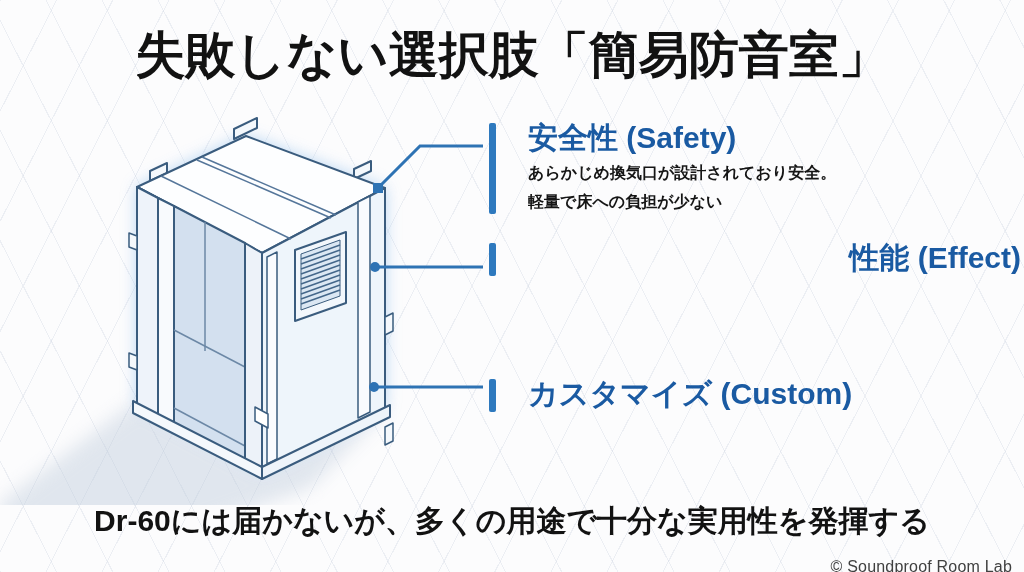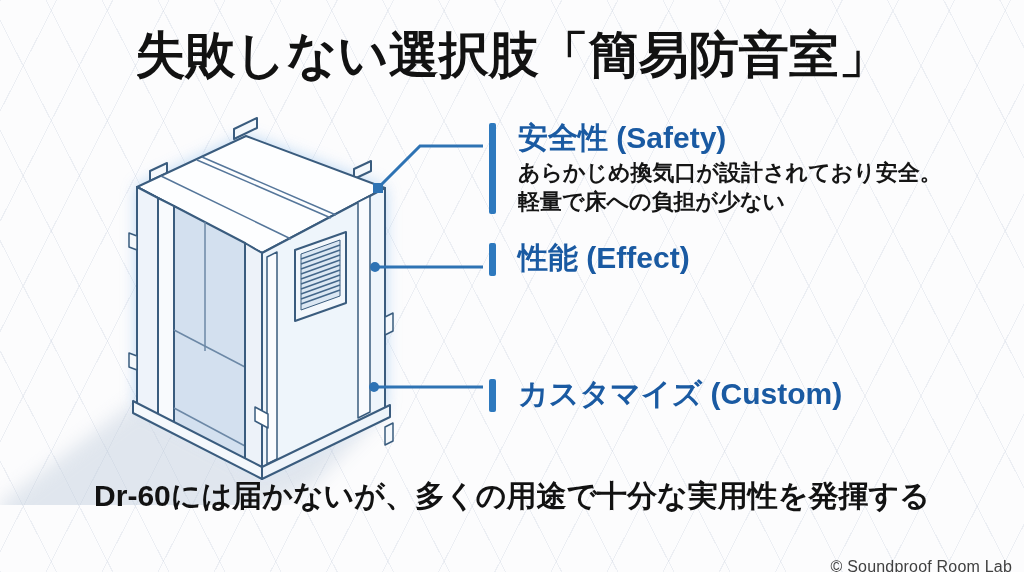--- a/index.html
+++ b/index.html
@@ -13,28 +13,28 @@
     color:#121212;
   }
   .title{
     position:absolute;top:22px;left:0;width:1024px;
     text-align:center;font-size:50px;font-weight:900;letter-spacing:0px;
     color:#121212;
   }
   .illustration{position:absolute;left:0;top:105px;width:500px;height:400px;}
   .section{position:absolute;left:489px;width:532px;display:flex;}
   .section.s1{top:120px;}
-  .section.s2{top:240px;}
+  .section.s2{top:240px;justify-content:space-between;}
   .section.s3{top:376px;}
   .bar{width:7px;border-radius:2px;background:#2e79be;margin:3px 0 2px 0;flex:0 0 auto;}
-  .stext{padding-left:22px;}
+  .stext{padding-left:32px;}
   .heading{font-size:30px;line-height:36px;font-weight:800;color:#1a5aa2;margin:0 0 2px 0;}
-  .body{font-size:22px;line-height:29px;font-weight:700;color:#151515;white-space:pre-line;}
+  .body{font-size:16px;line-height:29px;font-weight:700;color:#151515;white-space:pre-line;}
   .footnote{
-    position:absolute;top:476px;left:0;width:1024px;text-align:center;
+    position:absolute;top:501px;left:0;width:1024px;text-align:center;
     font-size:30px;font-weight:800;color:#121212;
   }
   .credit{
     position:absolute;top:558px;right:12px;
     font-size:16px;font-weight:400;color:#404040;letter-spacing:0.2px;
   }
 </style>
 </head>
 <body>
 

